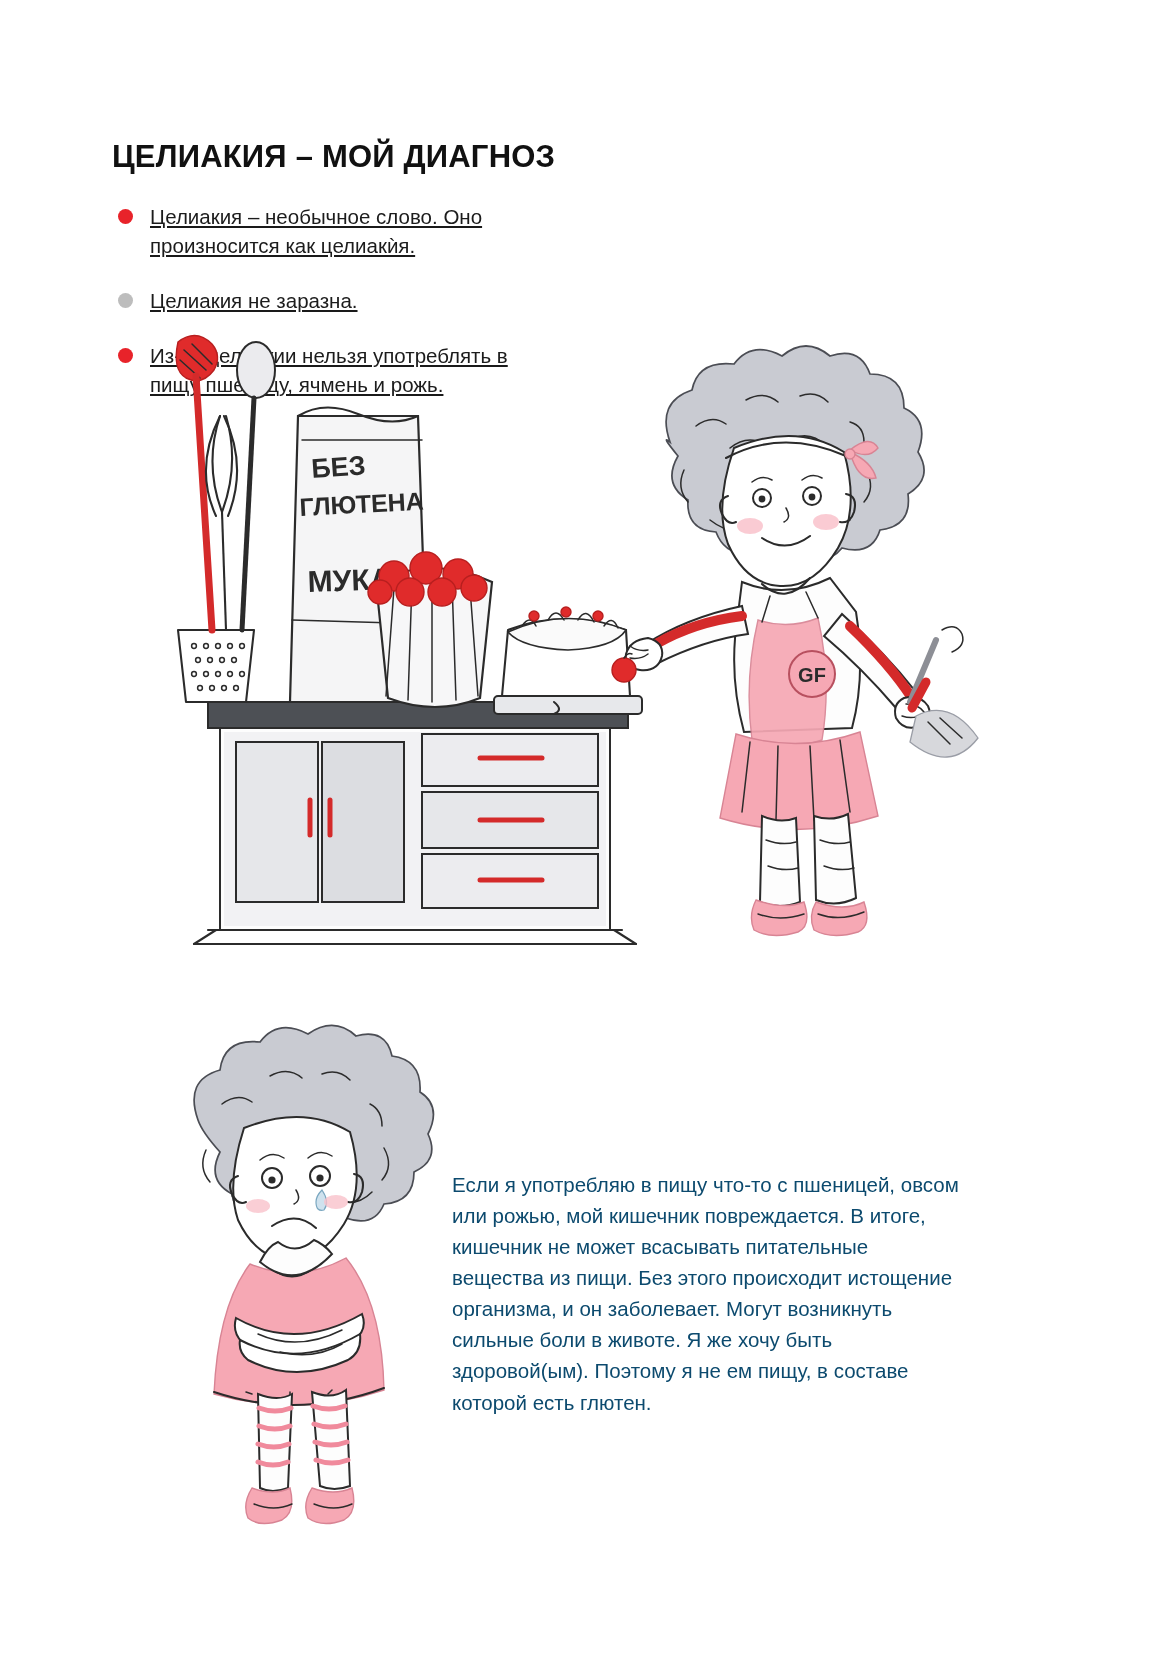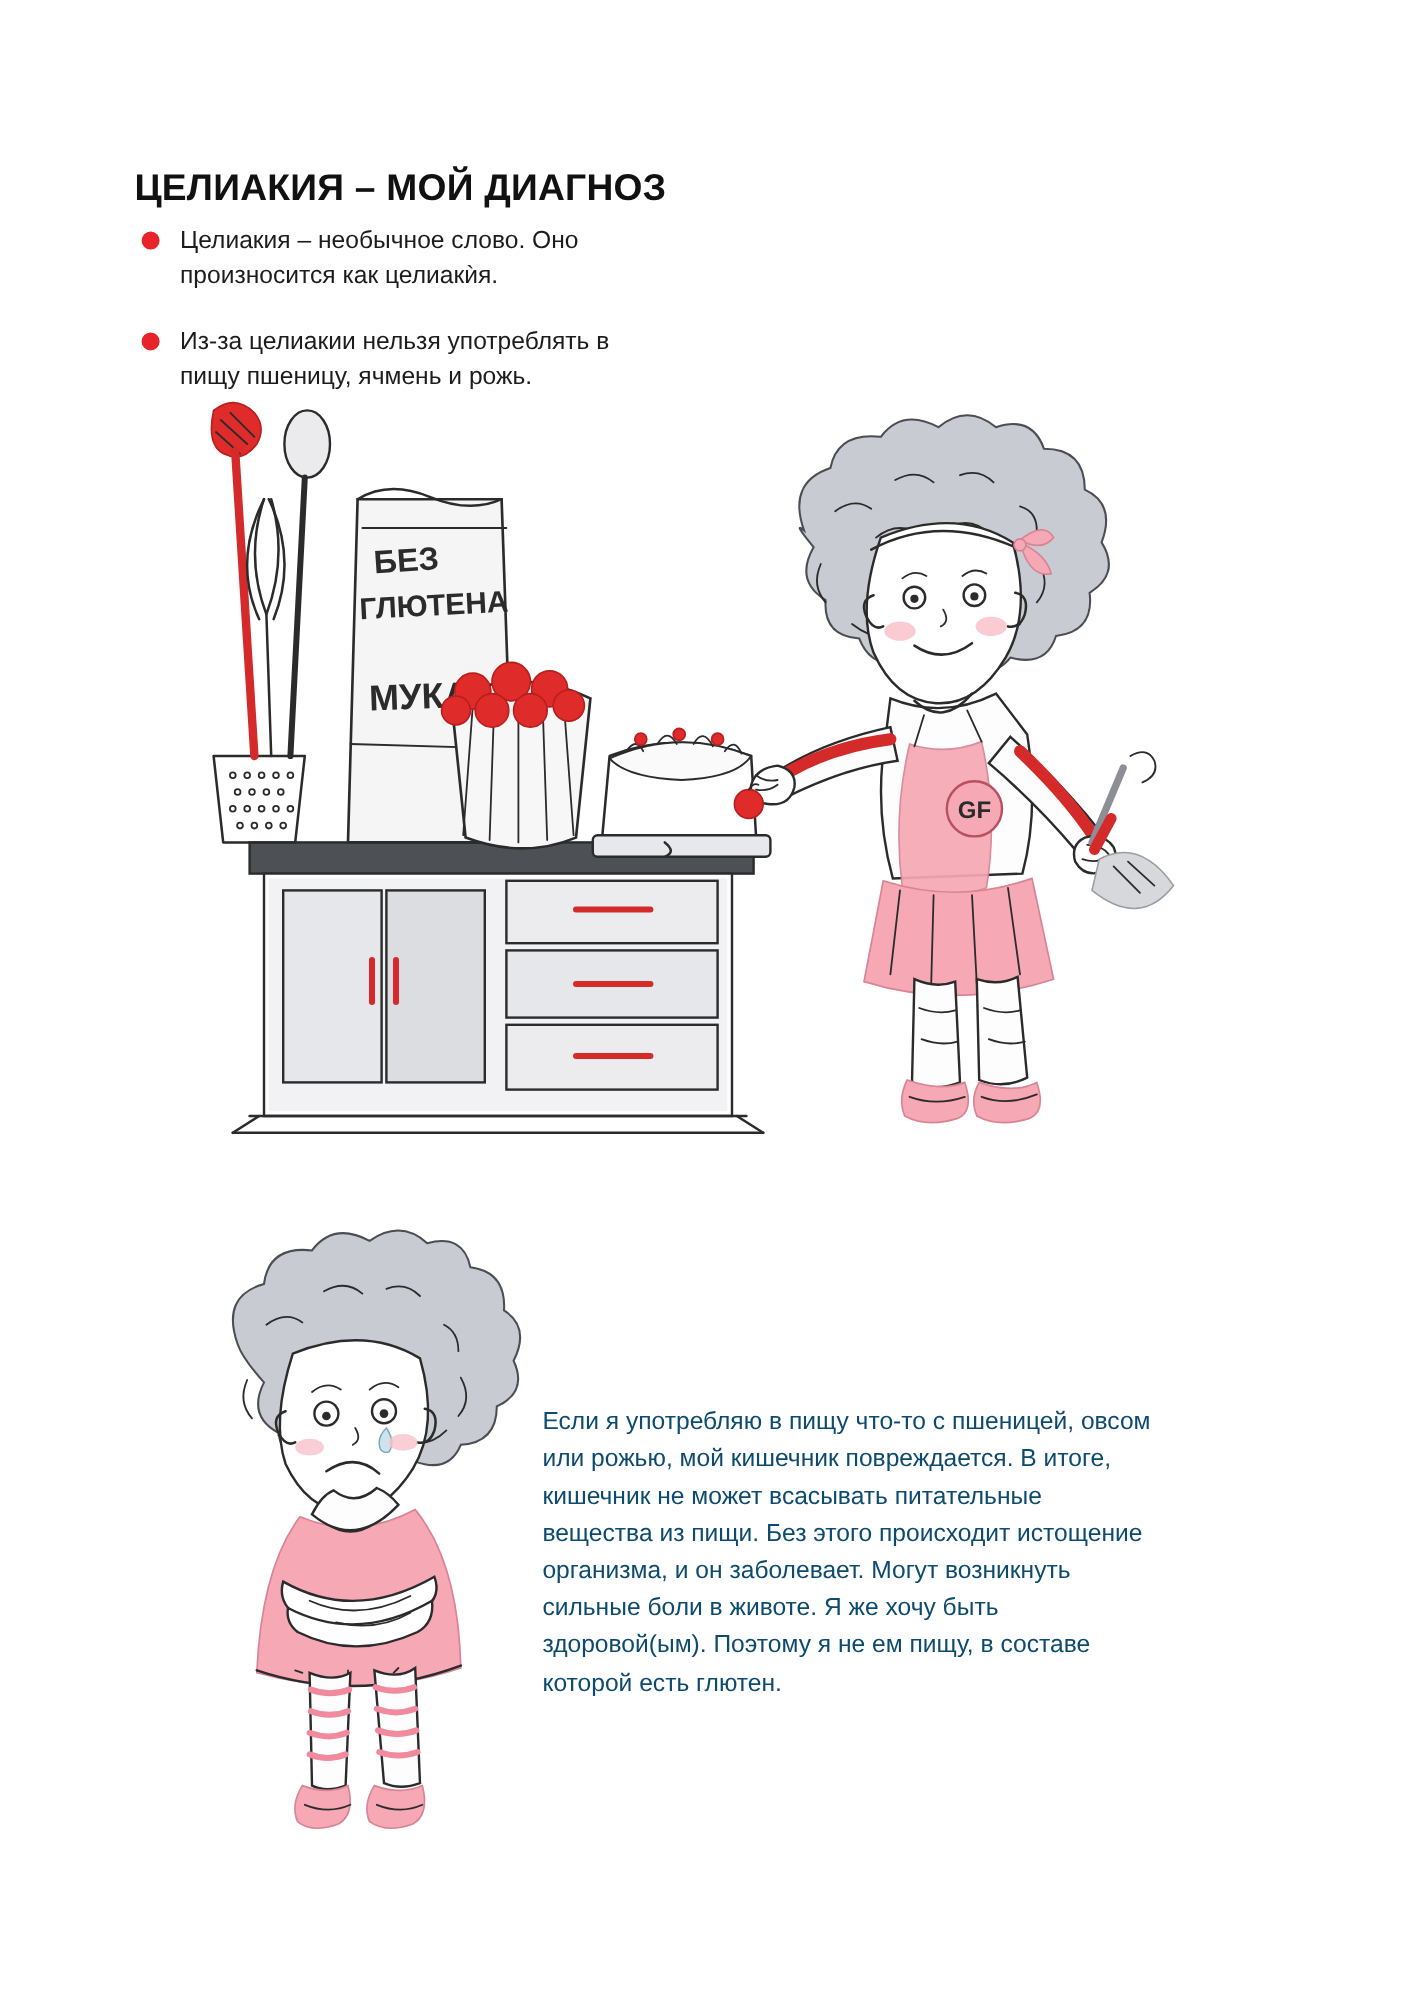--- a/index.html
+++ b/index.html
@@ -26,21 +26,21 @@
     left: 112px;
     top: 118px;
     font-size: 31px;
     font-weight: bold;
     letter-spacing: 0.2px;
     color: #111;
   }
   .bullet-col {
     position: absolute;
   }
-  .col-left { left: 112px; top: 186px; width: 420px; }
+  .col-left { left: 112px; top: 202px; width: 420px; text-decoration: underline; }
   .col-right { left: 565px; top: 186px; width: 400px; }
 
   .bullet-item {
     position: relative;
     padding-left: 38px;
     margin-bottom: 26px;
     font-size: 20.5px;
     line-height: 1.42;
     color: #1c1c1c;
   }
@@ -97,20 +97,24 @@
 <body>
 
 <div class="page">
 
   <h1 class="title">ЦЕЛИАКИЯ – МОЙ ДИАГНОЗ</h1>
 
   <div class="bullet-col col-left">
     <div class="bullet-item">
       <span class="dot red"></span>
       <span>Целиакия – необычное слово. Оно произносится как целиакѝя.</span>
+    </div>
+    <div class="bullet-item">
+      <span class="dot gray"></span>
+      <span>Целиакия не заразна.</span>
     </div>
     <div class="bullet-item">
       <span class="dot red"></span>
       <span>Из-за целиакии нельзя употреблять в пищу пшеницу, ячмень и рожь.</span>
     </div>
   </div>
 
 
   <div class="illus1">
     <svg width="830" height="640" viewBox="0 0 830 640">

